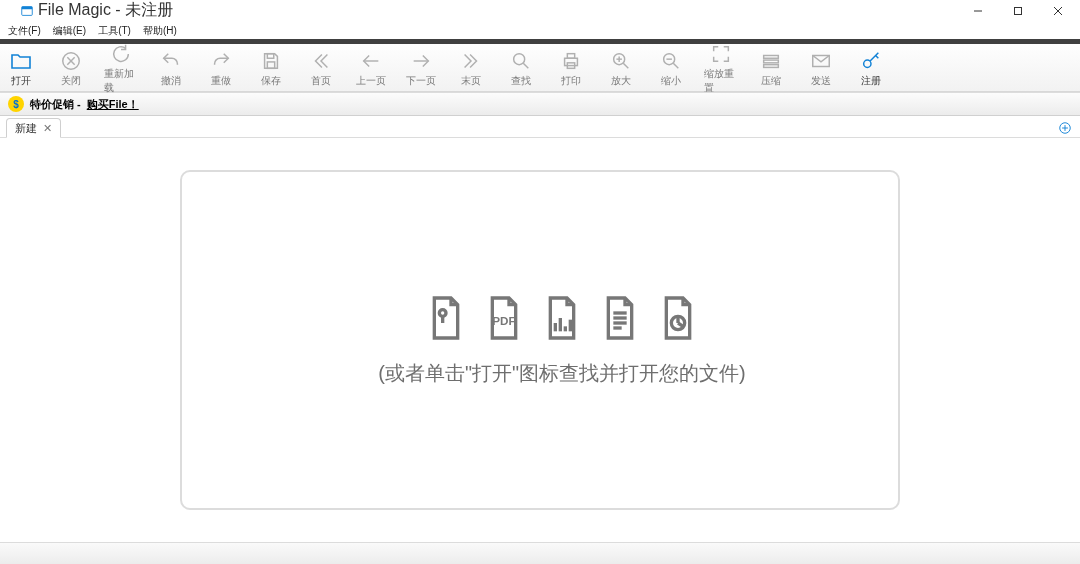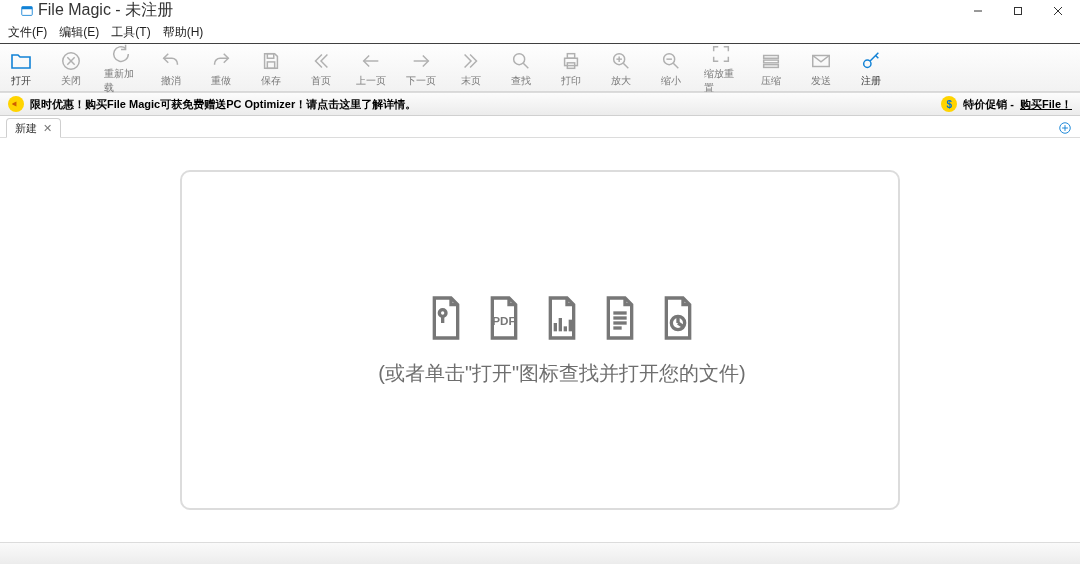--- a/index.html
+++ b/index.html
@@ -22,23 +22,23 @@
   .winctrls .ctrl { width: 40px; height: 22px; display: flex; align-items: center; justify-content: center; color: #333; }
   .winctrls .ctrl svg { stroke: #333; }
 
   
   .menubar {
     height: 22px;
     display: flex;
     align-items: center;
     gap: 12px;
     padding: 0 8px;
-    font-size: 12px;
+    font-size: 10px;
     color: #222;
-    border-bottom: 1px solid #404040;
+    border-bottom: 5px solid #404040;
   }
   .menubar .menu-item { cursor: default; }
 
   
   .toolbar {
     height: 48px;
     background: linear-gradient(#fefefe, #f2f2f2);
     border-bottom: 1px solid #d8d8d8;
     display: flex;
     align-items: center;
@@ -378,28 +378,20 @@
           <line x1="11" y1="12" x2="20" y2="3"></line>
           <line x1="17" y1="6" x2="20" y2="9"></line>
         </svg>
     </span>
     <span>注册</span>
   </div>
 
 </div>
 
 <div class="promo">
-  <div class="left">
-    <span class="dot-icon dot-mega">
-      <svg width="10" height="10" viewBox="0 0 24 24">
-          <path d="M3 11v2l10 5V6z" fill="#d06000" stroke="none"></path>
-        </svg>
-    </span>
-    <span>限时优惠！购买File Magic可获免费赠送PC Optimizer！请点击这里了解详情。</span>
-  </div>
   <div class="right">
     <span class="dot-icon dot-dollar">$</span>
     <span>特价促销 -</span>
     <span style="text-decoration:underline;">购买File！</span>
   </div>
 </div>
 
 <div class="tabbar">
   <div class="tab">
     <span>新建</span>

